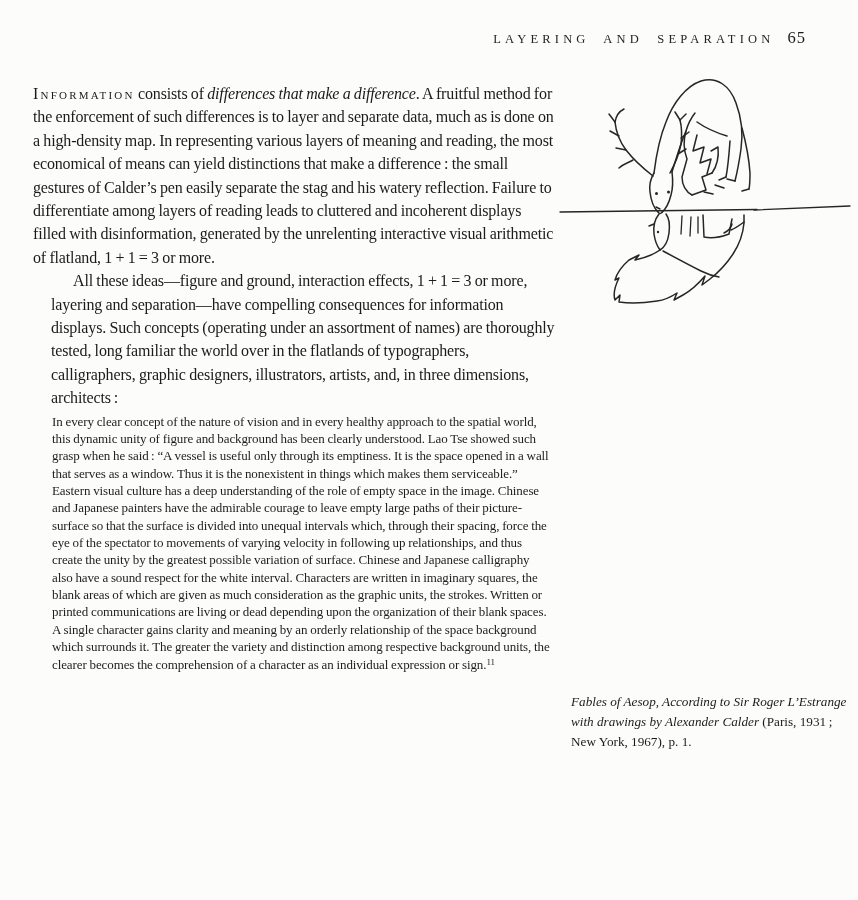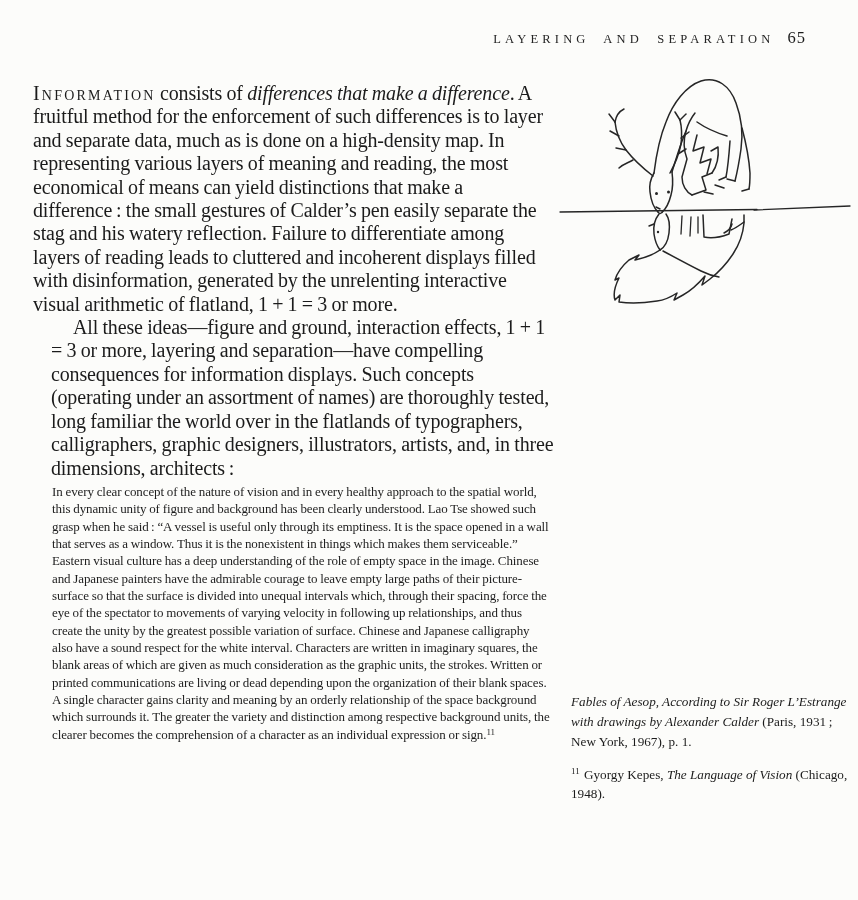--- a/index.html
+++ b/index.html
@@ -21,21 +21,21 @@
   .rh-title {
     font-size: 12.5px; letter-spacing: 4.2px; word-spacing: 7px;
     color: #242424;
   }
   .rh-page { font-size: 16.5px; margin-left: 13px; letter-spacing: 1px; }
 
   
   .main-col { position: absolute; left: 33px; top: 82px; width: 522px; }
   .body-para {
     margin: 0;
-    font-size: 20px; line-height: 23.4px;
+    font-size: 16px; line-height: 23.4px;
     letter-spacing: -0.15px; word-spacing: -0.5px;
     text-align: left; color: #1b1b1b;
   }
   .body-para.indent { text-indent: 22px; margin-left: 18px; }
   .lead-sc { font-variant: small-caps; letter-spacing: 2.2px; }
   em { font-style: italic; }
 
   blockquote.quote {
     margin: 3px 0 8px 19px; padding: 0; width: 500px;
     font-size: 13px; line-height: 17.35px;
@@ -148,17 +148,14 @@
         <path class="thin" d="M133,144 L132,163"></path>
         <path class="thin" d="M140,144 L140,160"></path>
       </g>
     </svg>
   </div>
 
   <div class="caption">
     <em>Fables of Aesop, According to Sir Roger L’Estrange with drawings by Alexander Calder</em><span> (Paris, 1931 ; New York, 1967), p. 1.</span>
   </div>
 
-  <div class="footnote">
-    <sup class="fn-mark">11</sup><span> Gyorgy Kepes, </span><em>The Language of Vision</em><span> (Chicago, 1948).</span>
-  </div>
 
 </div>
 
 </body></html>

